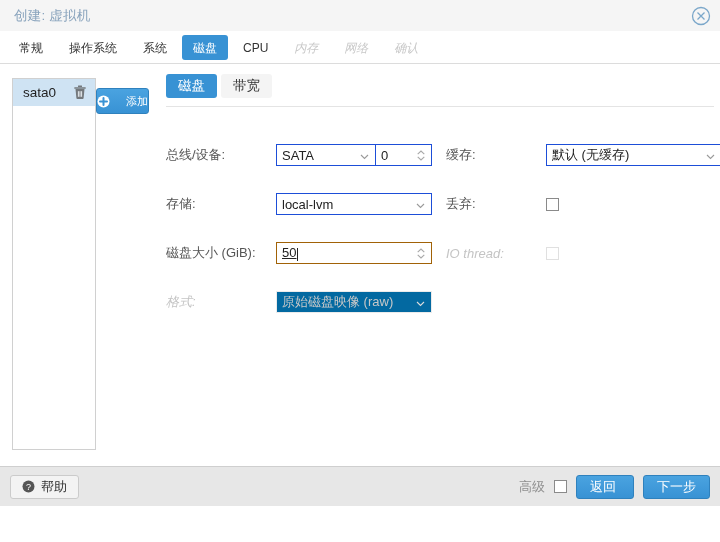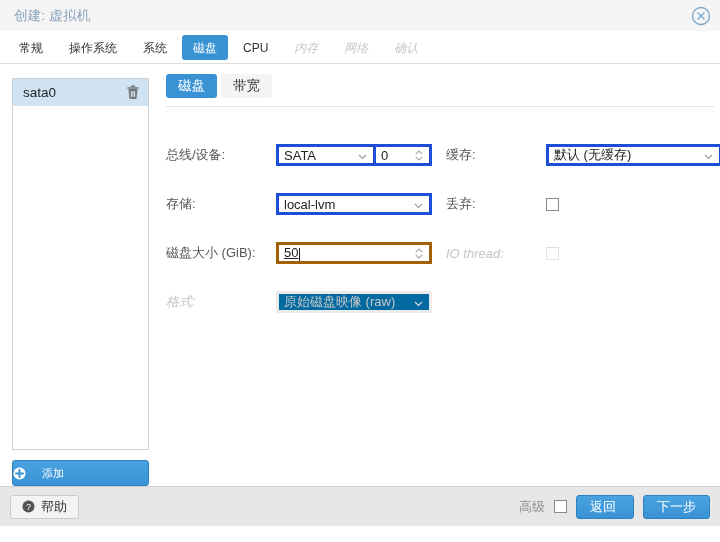--- a/index.html
+++ b/index.html
@@ -96,23 +96,23 @@
     position: relative;
     display: flex;
     padding: 10px 0 0 0;
     box-sizing: border-box;
   }
 
   
   .left-panel {
     width: 137px;
     flex: 0 0 137px;
-    margin: 4px 0 0 12px;
-    display: flex;
-    flex-direction: column;
+    margin: 4px 0 16px 12px;
+    display: flex;
+    flex-direction: row;
   }
   .device-list {
     flex: 1 1 auto;
     border: 1px solid #d0d0d0;
     background: #ffffff;
     box-sizing: border-box;
     height: 372px;
     overflow: hidden;
   }
   .device-row {
@@ -203,30 +203,30 @@
     flex: 0 0 110px;
     white-space: nowrap;
   }
   .field-label.disabled { color: #c4c4c4; font-style: italic; }
   .form-col-right .field-label { width: 100px; flex: 0 0 100px; }
 
   
   .ctrl {
     box-sizing: border-box;
     height: 22px;
-    border: 3px solid #1d4ed8;
+    border: 1px solid #1d4ed8;
     background: #ffffff;
     font-size: 13px;
     color: #222222;
     display: flex;
     align-items: center;
     padding: 0 5px;
     position: relative;
   }
-  .ctrl.focused { border: 3px solid #a16207; text-decoration: underline; }
+  .ctrl.focused { border: 1px solid #a16207; text-decoration: underline; }
   .ctrl.disabled {
     border-color: #ebebeb;
     color: #c8c8c8;
     background: #0369a1;
   }
   .ctrl .val { flex: 1 1 auto; white-space: nowrap; overflow: hidden; }
 
   .chev {
     width: 11px;
     height: 11px;

